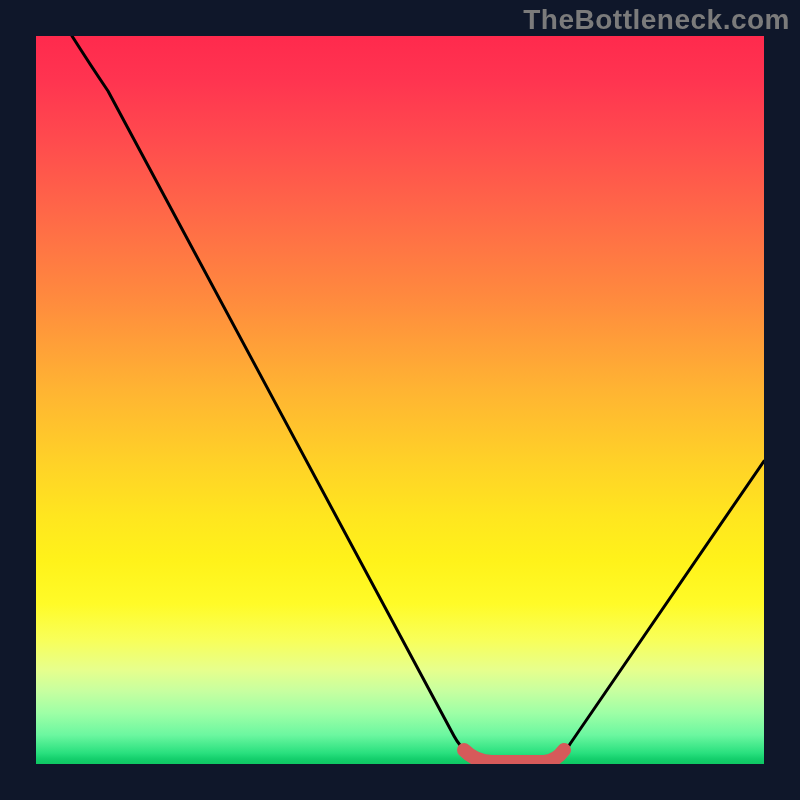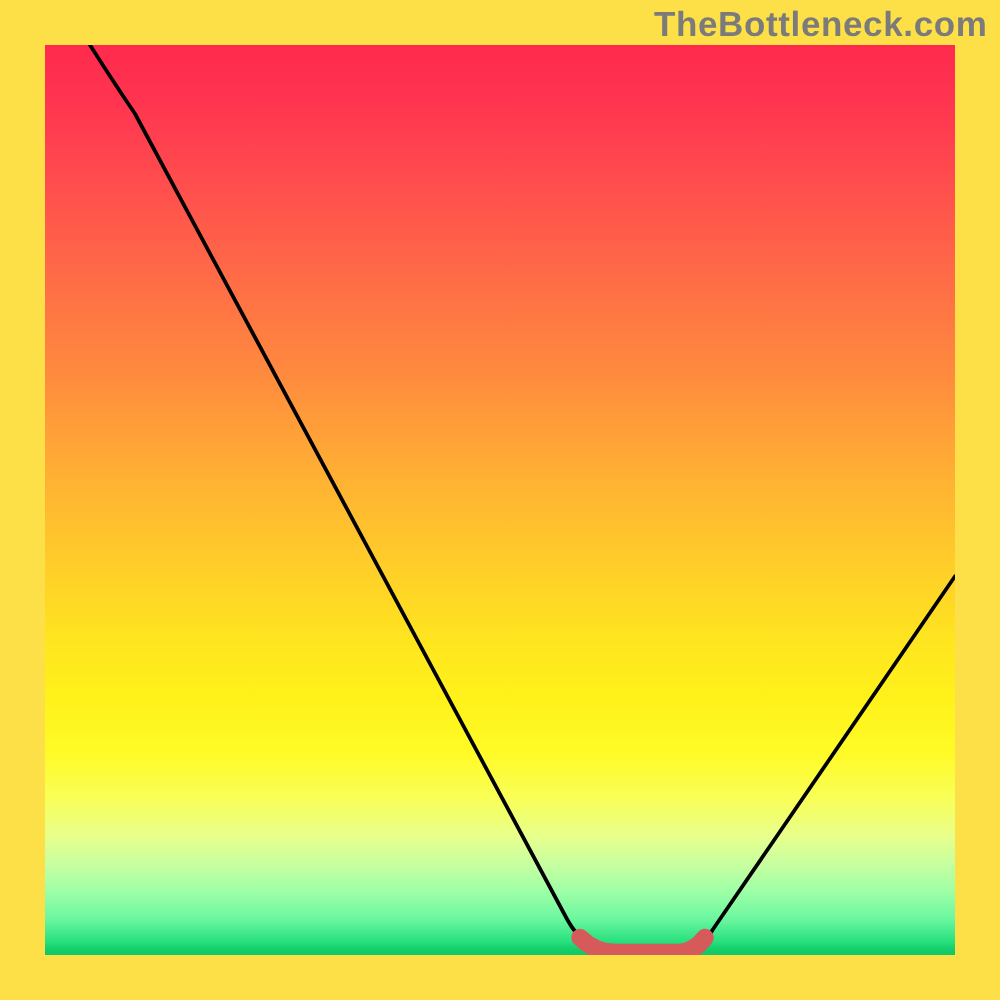--- a/index.html
+++ b/index.html
@@ -9,21 +9,21 @@
     height: 800px;
     background: #000;
     overflow: hidden;
   }
   .frame {
     position: absolute;
     top: 0;
     left: 0;
     width: 800px;
     height: 800px;
-    background: #fde047;
+    background: #0f172a;
   }
   .watermark {
     position: absolute;
     top: 4px;
     right: 10px;
     font-family: Arial, Helvetica, sans-serif;
     font-weight: 700;
     font-size: 28px;
     color: #7b7b7b;
     letter-spacing: 0.5px;

